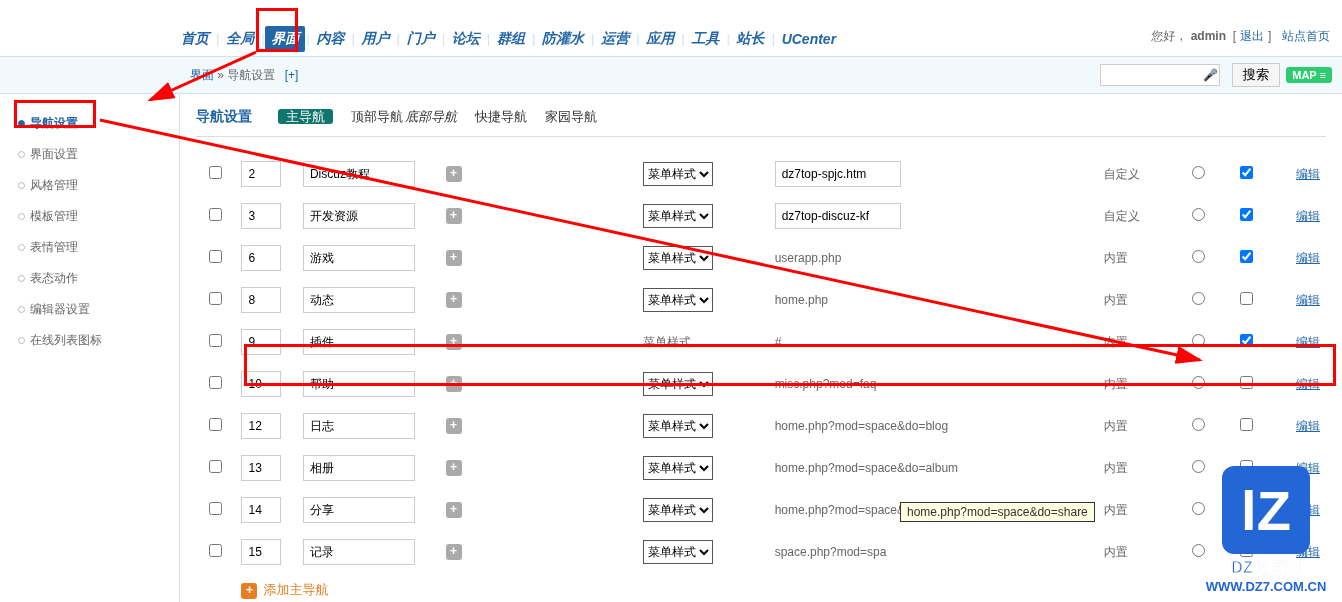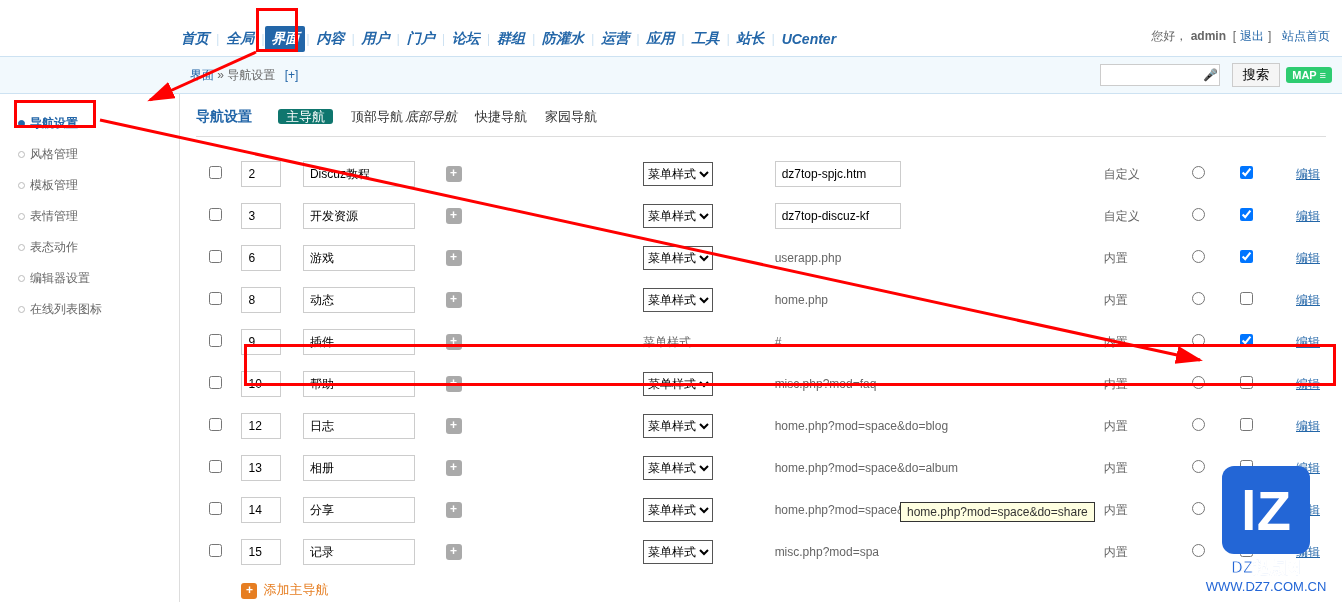--- a/index.html
+++ b/index.html
@@ -70,21 +70,21 @@
   .tooltip { position: absolute; background: #FFFFE1; border: 1px solid #333; padding: 2px 6px; font-size: 12px; color: #333; }
 
   
   .annot { position: absolute; border: 3px solid red; pointer-events: none; }
   .arrow-svg { position: absolute; pointer-events: none; }
 
   
   .watermark { position: absolute; right: 6px; bottom: 6px; width: 140px; height: 130px; text-align: center; }
   .watermark .lz { width: 88px; height: 88px; background: #2366D6; color: #fff; font-size: 56px; font-weight: bold; border-radius: 12px; display: inline-flex; align-items: center; justify-content: center; font-family: Arial Black, sans-serif; }
   .watermark .t1 { color: #2366D6; font-weight: bold; font-size: 16px; -webkit-text-stroke: 1px #fff; margin-top: 4px; }
-  .watermark .t2 { color: #2366D6; font-weight: normal; font-size: 13px; }
+  .watermark .t2 { color: #2366D6; font-weight: bold; font-size: 13px; }
 </style>
 </head>
 <body>
 
 <div class="header">
   <div class="topnav" id="topnav">
       <a href="#">首页</a>
       <span class="sep">|</span>
       <a href="#">全局</a>
       <span class="sep">|</span>
@@ -131,20 +131,21 @@
     <input type="text" placeholder="" style="">
     <span class="mic">🎤</span>
     <button>搜索</button>
     <span class="mapbadge">MAP ≡</span>
   </div>
 </div>
 
 <div class="wrap">
   <div class="sidebar" id="sidebar">
       <a href="#" class="active">导航设置</a>
+      <a href="#">界面设置</a>
       <a href="#">风格管理</a>
       <a href="#">模板管理</a>
       <a href="#">表情管理</a>
       <a href="#">表态动作</a>
       <a href="#">编辑器设置</a>
       <a href="#">在线列表图标</a>
     </div>
 
   <div class="main">
     <div class="tabs">
@@ -261,21 +262,21 @@
     <td class="col-r1"><input type="radio" style=""></td>
     <td class="col-r2"><input type="checkbox" style=""></td>
     <td class="col-edit"><a class="editlink">编辑</a></td>
           </tr>
           <tr>
     <td class="col-chk"><input type="checkbox" style=""></td>
     <td class="col-order"><input class="txt order-in" value="15" style=""></td>
     <td class="col-name"><input class="txt name-in" value="记录" style=""></td>
     <td class="col-plus"><span class="plusbtn">+</span></td>
     <td class="col-style"><select class="stylesel"><option>菜单样式</option></select></td>
-    <td class="col-url"><span>misc.php?mod=spa</span></td>
+    <td class="col-url"><span>space.php?mod=spa</span></td>
     <td class="col-type"><span>内置</span></td>
     <td class="col-r1"><input type="radio" style=""></td>
     <td class="col-r2"><input type="checkbox" style=""></td>
     <td class="col-edit"><a class="editlink">编辑</a></td>
           </tr>
         </tbody>
       <tbody>
           <tr>
             <td class="col-chk"></td>
             <td colspan="9">

